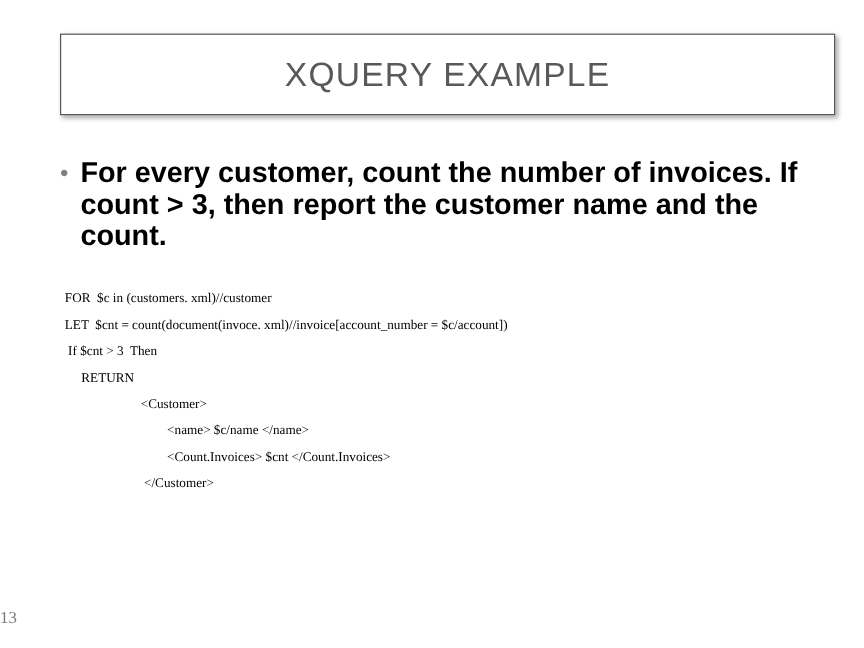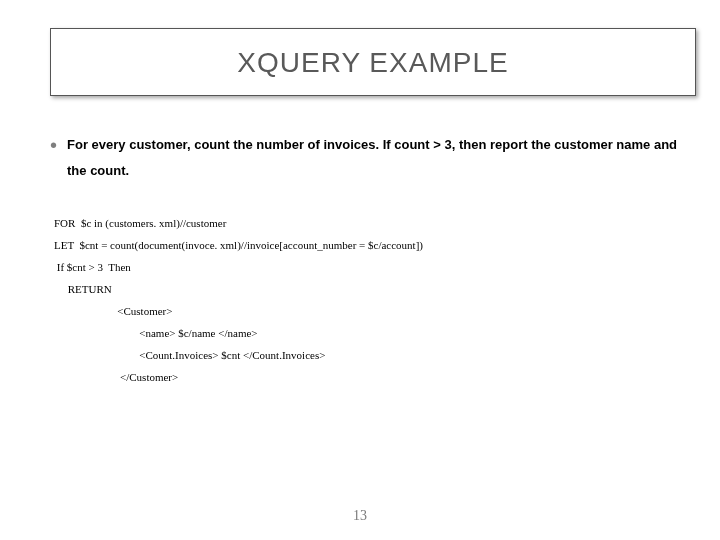--- a/index.html
+++ b/index.html
@@ -34,39 +34,39 @@
     align-items: flex-start;
     margin-bottom: 28px;
   }
   .bullet-dot {
     color: #7f7f7f;
     font-size: 20px;
     line-height: 26px;
     margin-right: 10px;
   }
   .bullet-text {
-    font-size: 13px;
+    font-size: 24px;
     line-height: 26px;
     font-weight: bold;
     color: #000;
   }
   .code-block {
     font-family: Georgia, 'Times New Roman', serif;
     font-size: 11px;
     line-height: 22px;
     color: #000;
     white-space: pre;
     margin-left: 4px;
   }
   .page-number {
     position: absolute;
     bottom: 16px;
     left: 0;
     width: 100%;
-    text-align: center;
+    text-align: left;
     font-size: 14px;
     color: #7a7a7a;
     font-family: Georgia, 'Times New Roman', serif;
   }
 </style>
 </head>
 <body>
 
 <div class="slide">
 

